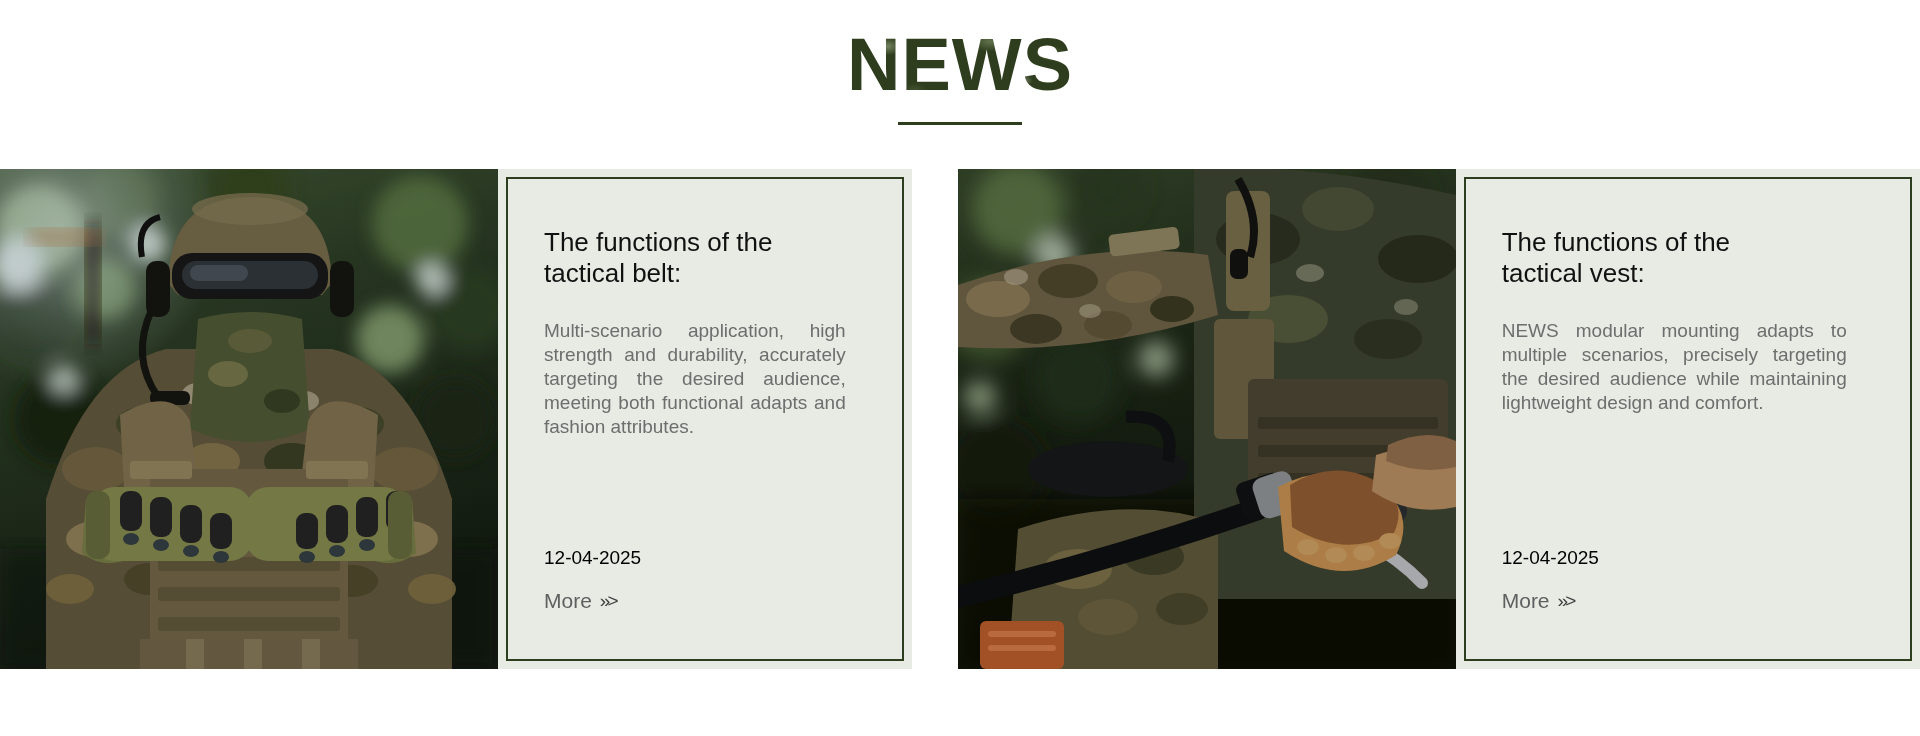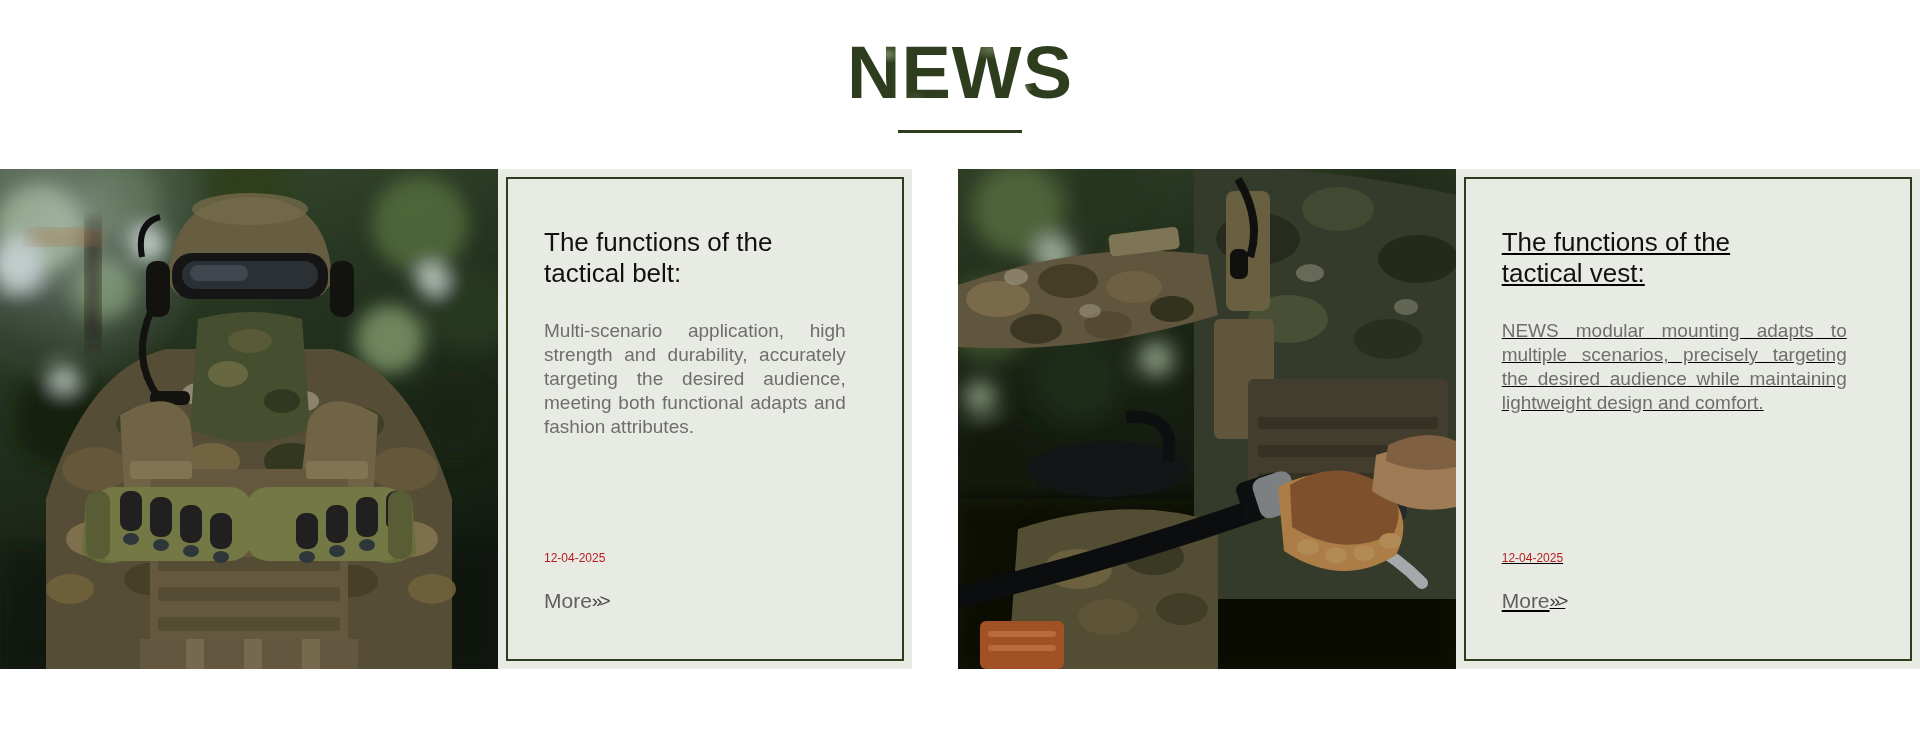--- a/index.html
+++ b/index.html
@@ -16,21 +16,21 @@
   .page {
     position: relative;
     width: 1920px;
     height: 736px;
     background: #ffffff;
   }
 
   
   .heading-block {
     width: 100%;
-    padding-top: 34px;
+    padding-top: 26px;
     text-align: center;
   }
 
   .section-title {
     display: inline-block;
     font-size: 74px;
     line-height: 78px;
     font-weight: 800;
     letter-spacing: 1px;
     color: #2e3d1d;
@@ -65,21 +65,21 @@
     align-items: stretch;
   }
 
   .news-item {
     display: flex;
     align-items: stretch;
     height: 500px;
   }
 
   .news-item.first  { width: 937px; }
-  .news-item.second { width: 989px; margin-left: 46px; text-decoration: underline; }
+  .news-item.second { width: 989px; margin-left: 46px; }
 
   
   .news-photo {
     position: relative;
     width: 498px;
     height: 500px;
     overflow: hidden;
     background: #1d2418;
     flex: 0 0 498px;
   }
@@ -115,33 +115,34 @@
     font-size: 19px;
     line-height: 24px;
     color: #6e6e6e;
     max-width: 345px;
     text-align: justify;
     hyphens: auto;
   }
 
   .card-date {
     margin-top: auto;
-    font-size: 12px;
+    font-size: 19px;
     line-height: 22px;
-    color: #b91c1c;
+    color: #000000;
   }
 
   .card-more {
     margin-top: 20px;
     margin-bottom: 16px;
     font-size: 21px;
     line-height: 24px;
     color: #5f5f5f;
     display: inline-flex;
     align-items: flex-end;
+    gap: 8px;
     text-decoration: none;
     cursor: pointer;
     width: max-content;
   }
 
   .chev {
     display: inline-block;
     letter-spacing: -3px;
     font-size: 19px;
     color: #3f3f3f;

